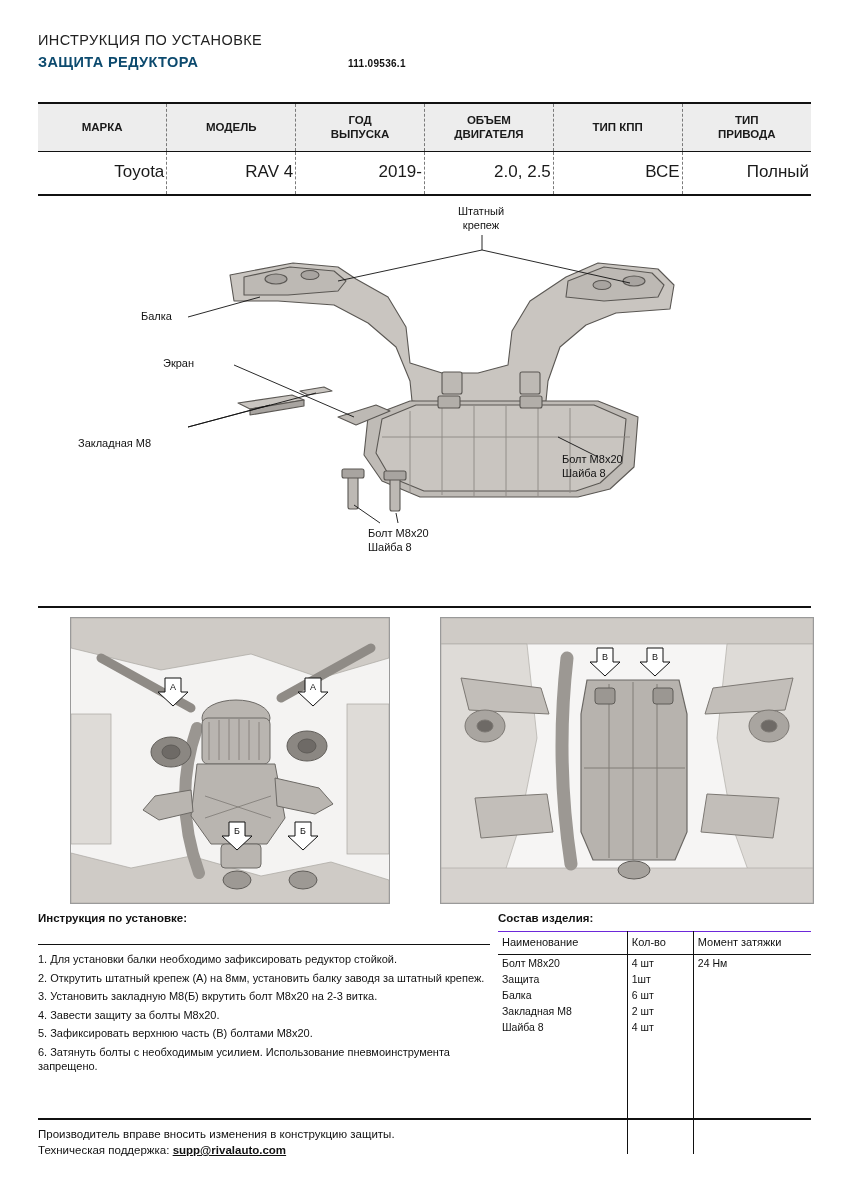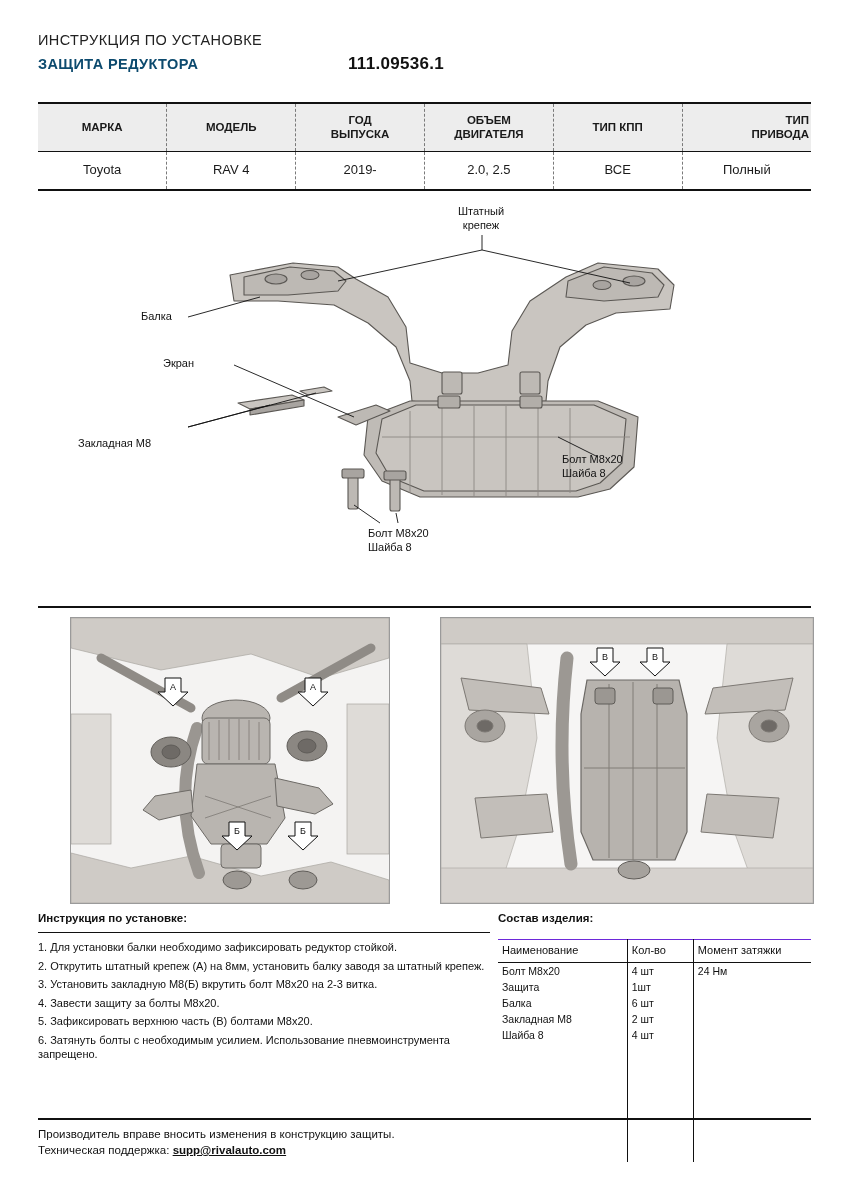--- a/index.html
+++ b/index.html
@@ -42,21 +42,21 @@
     margin-top: 6px;
   }
   .header-title-2 {
     font-size: 14.5px;
     font-weight: bold;
     letter-spacing: .4px;
     color: #0c4a6e;
     width: 310px;
   }
   .header-code {
-    font-size: 17px;
+    font-size: 10px;
     font-weight: bold;
     letter-spacing: .3px;
     color: #111;
   }
 
   
   .spec-wrap {
     position: absolute;
     left: 38px;
     top: 102px;
@@ -74,26 +74,26 @@
     background: #ededed;
     font-size: 11.5px;
     font-weight: bold;
     color: #1a1a1a;
     padding: 9px 2px;
     text-align: center;
     line-height: 1.25;
     border-right: 1px dashed #7a7a7a;
     border-bottom: 1px solid #111;
   }
-  table.spec th:last-child { border-right: none; text-align: right; }
+  table.spec th:last-child { border-right: none; }
   table.spec td {
-    font-size: 13px;
+    font-size: 17px;
     color: #1a1a1a;
     padding: 10px 2px 12px 2px;
-    text-align: center;
+    text-align: right;
     border-right: 1px dashed #7a7a7a;
   }
   table.spec td:last-child { border-right: none; }
   .spec-bottom {
     border-bottom: 2.5px solid #111;
     height: 0;
   }
 
   
   .diagram {
@@ -147,21 +147,21 @@
   .instr {
     position: absolute;
     left: 38px;
     top: 912px;
     width: 452px;
   }
   .instr-title {
     font-size: 11.5px;
     font-weight: bold;
     color: #111;
-    margin-bottom: 8px;
+    margin-bottom: 20px;
   }
   .instr hr.line {
     border: none;
     border-top: 1px solid #111;
     margin: 5px 0 7px 0;
   }
   .instr p {
     margin: 0 0 4px 0;
     font-size: 11px;
     line-height: 1.32;
@@ -172,21 +172,21 @@
   .comp {
     position: absolute;
     left: 498px;
     top: 912px;
     width: 313px;
   }
   .comp-title {
     font-size: 11.5px;
     font-weight: bold;
     color: #111;
-    margin-bottom: 15px;
+    margin-bottom: 7px;
   }
   table.comp-t {
     width: 100%;
     border-collapse: collapse;
     table-layout: fixed;
   }
   table.comp-t th {
     font-size: 11px;
     font-weight: normal;
     color: #111;

